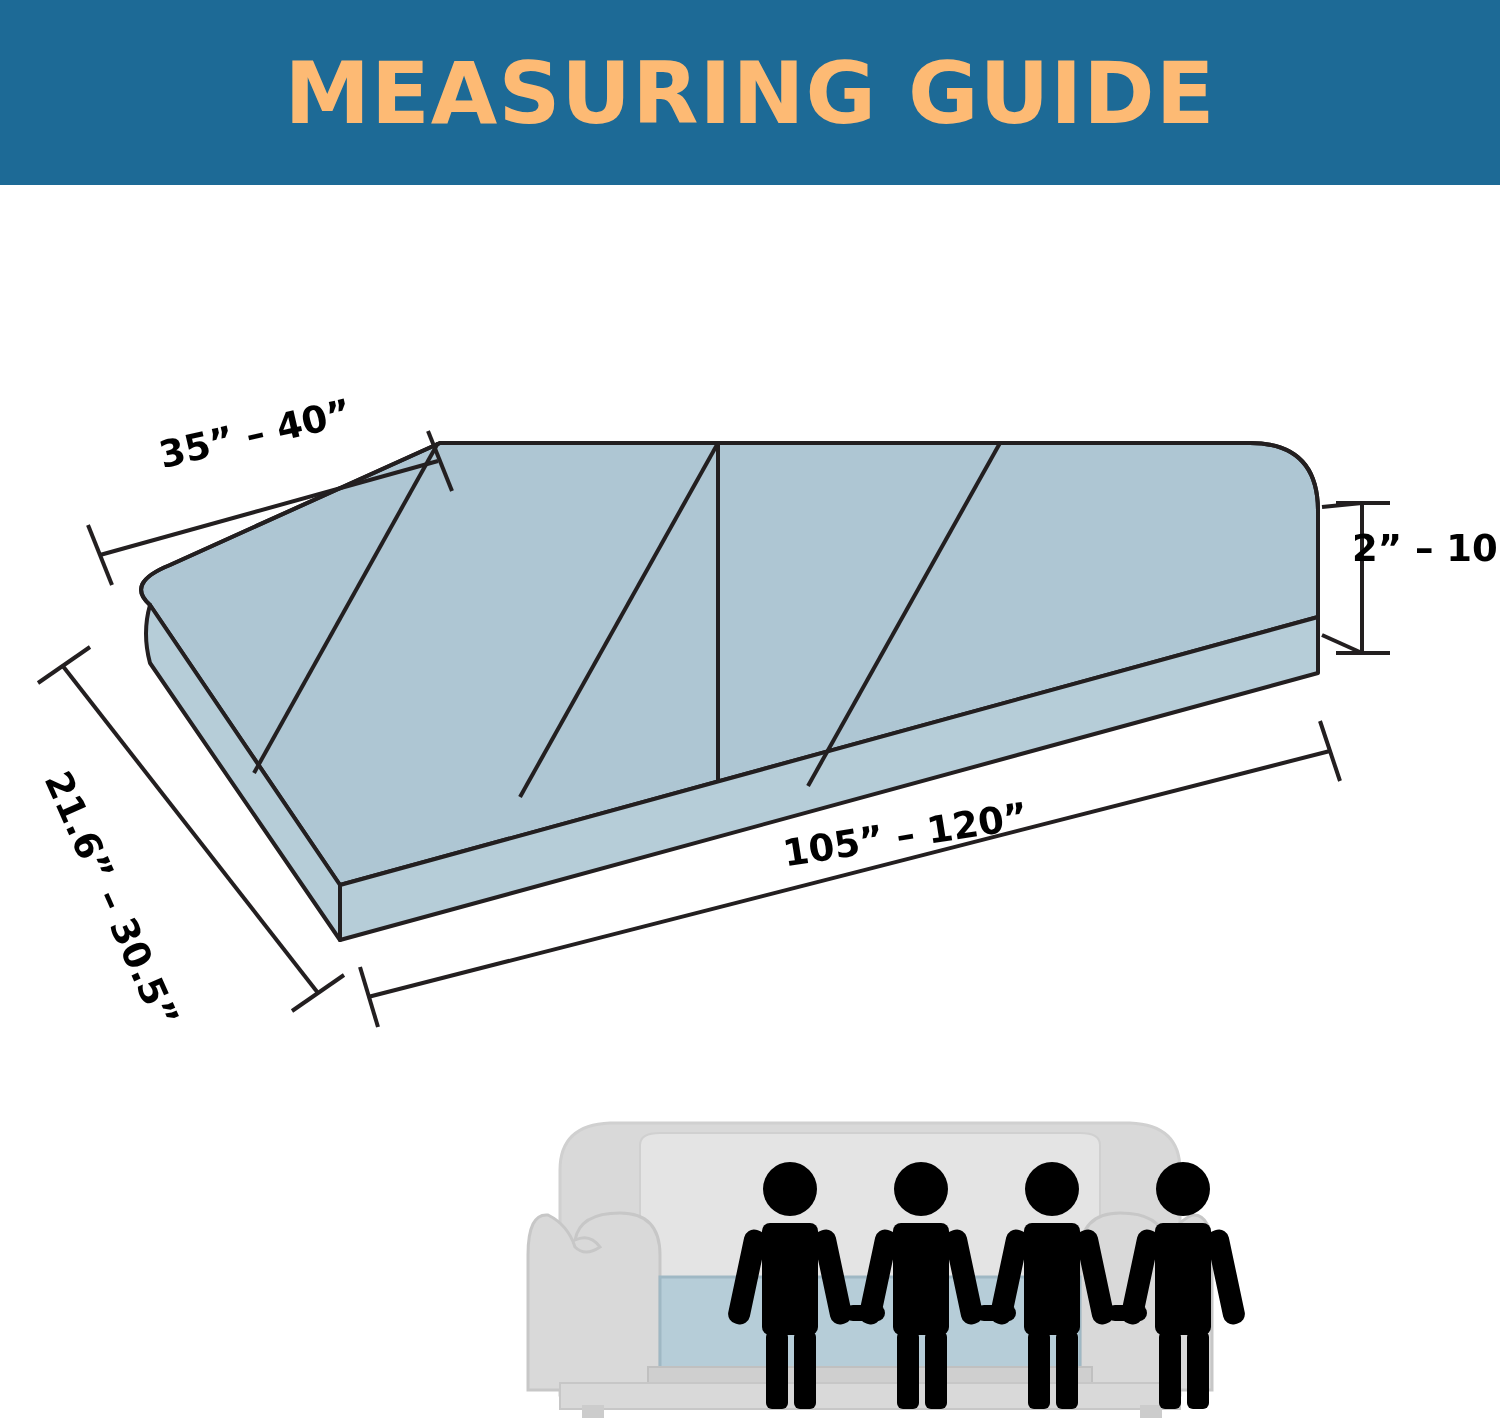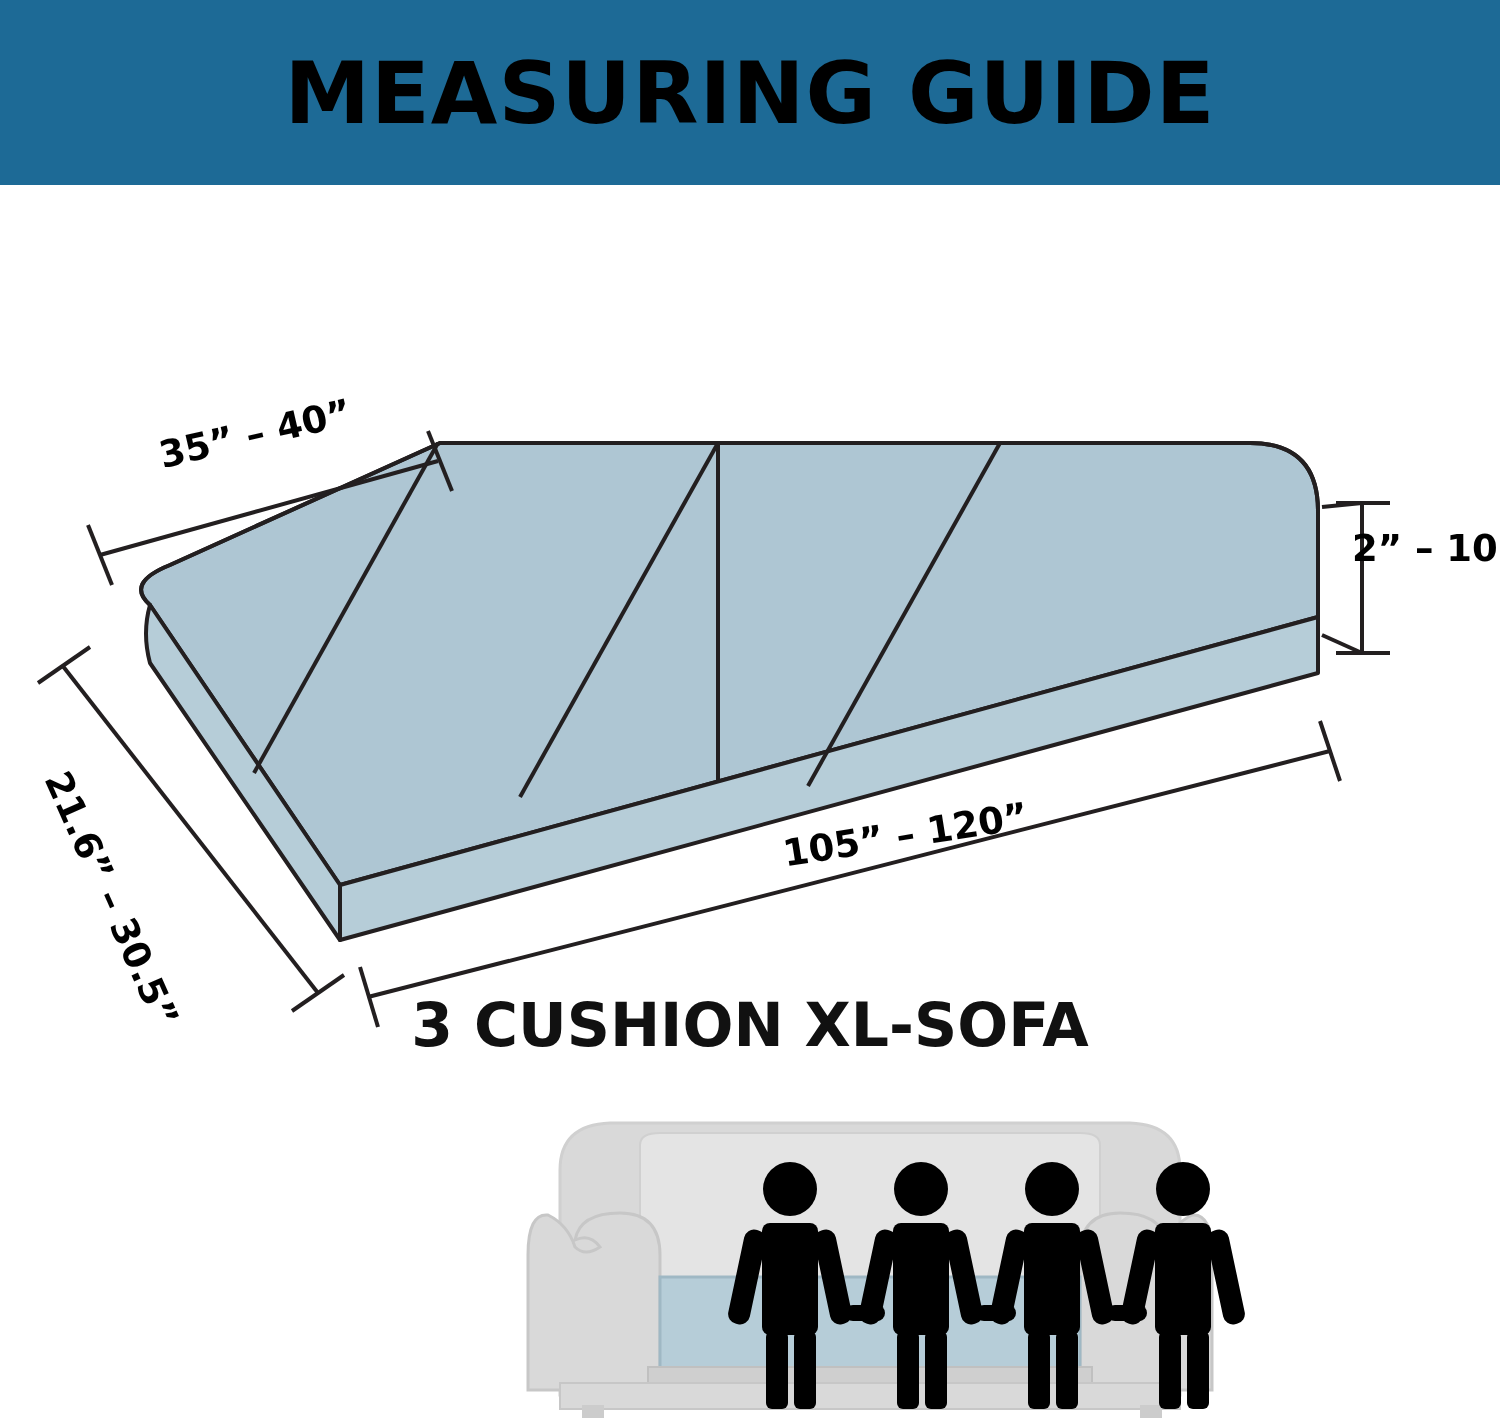--- a/index.html
+++ b/index.html
@@ -25,21 +25,21 @@
     left: 0;
     top: 0;
     width: 1500px;
     height: 185px;
     background: #1d6a96;
     display: flex;
     align-items: center;
     justify-content: center;
   }
   .header-title {
-    color: #000000;
+    color: #fdba74;
     font-size: 86px;
     font-weight: bold;
     letter-spacing: 1px;
     font-family: "DejaVu Sans", sans-serif;
     text-align: center;
     line-height: 1;
   }
   .diagram-area {
     position: absolute;
     left: 0;
@@ -220,16 +220,15 @@
           <rect x="1107" y="1120" width="40" height="16" rx="8"></rect>
         </g>
       </g>
     </svg>
 
     <div class="dim-label" id="label-width">35” – 40”</div>
     <div class="dim-label" id="label-height">2” – 10”</div>
     <div class="dim-label" id="label-depth">21.6” – 30.5”</div>
     <div class="dim-label" id="label-length">105” – 120”</div>
 
-    <div class="product-title">3 CUSHION XL-SOFA</div>
 
   </div>
 </div>
 
 </body></html>

